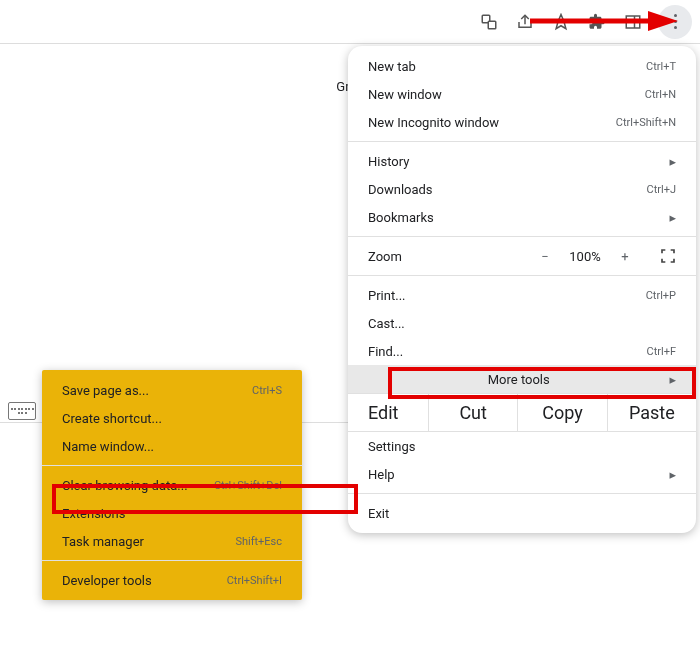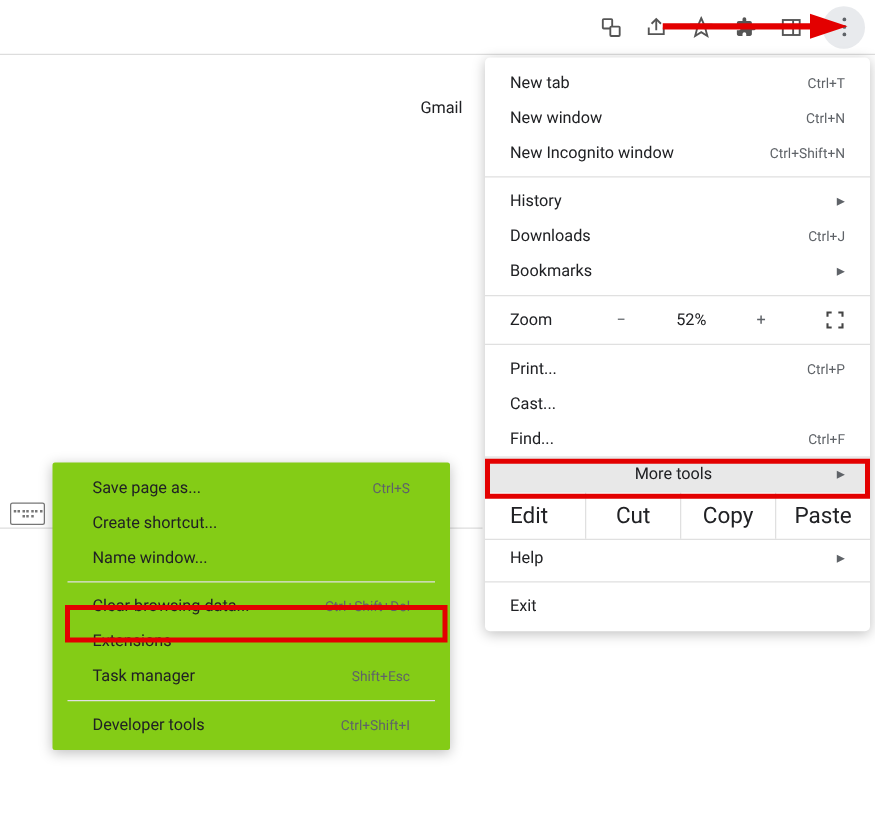--- a/index.html
+++ b/index.html
@@ -45,66 +45,66 @@
       position: absolute;
       top: 56px; left: 0; right: 0; height: 60px;
       display: flex; align-items: center; justify-content: flex-end;
       padding-right: 330px;
     }
     .gmail-link { font-size: 13px; color: #202124; }
 
     .main-menu {
       position: absolute;
       top: 46px; right: 4px;
-      width: 308px;
+      width: 348px;
       background: #fff;
       box-shadow: 0 2px 10px rgba(0,0,0,0.25);
-      border-radius: 4px;
+      border-radius: 14px;
       padding: 6px 0;
     }
     .menu-item {
       display: flex;
       align-items: center;
       justify-content: space-between;
       padding: 6px 20px;
       font-size: 13px;
       color: #202124;
       cursor: default;
       min-height: 28px;
     }
     .menu-item .label { flex: 1; }
     .menu-item .shortcut { color: #5f6368; font-size: 11px; margin-left: 10px; }
     .menu-item .arrow { color: #5f6368; }
     .sep { height: 1px; background: #e0e0e0; margin: 5px 0; }
 
     .zoom-row {
-      display: flex; align-items: center; padding: 6px 20px; gap: 22px; font-size: 13px;
+      display: flex; align-items: center; padding: 6px 20px; gap: 6px; font-size: 13px;
     }
     .zoom-row .zlabel { flex: 1; }
     .zoom-row .zctl { width: 22px; text-align: center; color: #5f6368; }
     .zoom-row .zval { width: 46px; text-align: center; }
     .fullscreen-box { width: 16px; height: 16px; margin-left: 18px; }
 
     .edit-row {
       display: flex; align-items: stretch; font-size: 18px;
       border-top: 1px solid #e0e0e0; border-bottom: 1px solid #e0e0e0;
     }
     .edit-row .editlbl { flex: 0 0 80px; padding: 8px 0 8px 20px; }
     .edit-row .editbtn {
       flex: 1; border-left: 1px solid #e0e0e0; text-align: center; padding: 8px 0;
     }
 
     .sub-menu {
       position: absolute;
       top: 370px; left: 42px;
-      width: 318px;
-      background: #84cc16;
+      width: 260px;
+      background: #eab308;
       box-shadow: 0 2px 10px rgba(0,0,0,0.25);
       border-radius: 2px;
-      padding: 6px 12px;
+      padding: 6px 0;
     }
 
     .highlight-box {
       position: absolute;
       border: 4px solid #e30000;
       pointer-events: none;
     }
 
     .arrow-svg {
       position: absolute;
@@ -209,21 +209,21 @@
     <span class="shortcut">Ctrl+J</span>
   </div>
   <div class="menu-item">
     <span class="label">Bookmarks</span>
     <span class="arrow">▸</span>
   </div>
   <div class="sep"></div>
   <div class="zoom-row">
     <span class="zlabel">Zoom</span>
     <span class="zctl">−</span>
-    <span class="zval">52%</span>
+    <span class="zval">100%</span>
     <span class="zctl">+</span>
     <svg class="fullscreen-box" viewBox="0 0 24 24" fill="none" stroke="#444" stroke-width="2.5">
         <path d="M3 8V3h5M21 8V3h-5M3 16v5h5M21 16v5h-5"></path>
       </svg>
   </div>
   <div class="sep"></div>
   <div class="menu-item">
     <span class="label">Print...</span>
     <span class="shortcut">Ctrl+P</span>
   </div>
@@ -238,20 +238,23 @@
     <span class="label">More tools</span>
     <span class="arrow">▸</span>
   </div>
   <div class="edit-row">
     <span class="editlbl">Edit</span>
     <span class="editbtn">Cut</span>
     <span class="editbtn">Copy</span>
     <span class="editbtn">Paste</span>
   </div>
   <div class="menu-item">
+    <span class="label">Settings</span>
+  </div>
+  <div class="menu-item">
     <span class="label">Help</span>
     <span class="arrow">▸</span>
   </div>
   <div class="sep"></div>
   <div class="menu-item">
     <span class="label">Exit</span>
   </div>
 </div>
 
 <div class="sub-menu">

